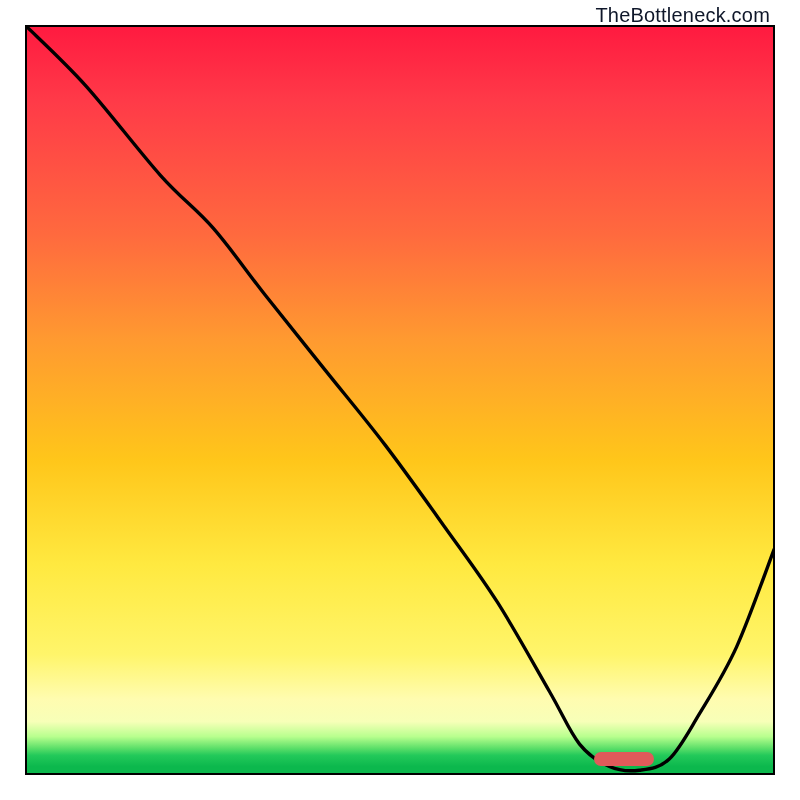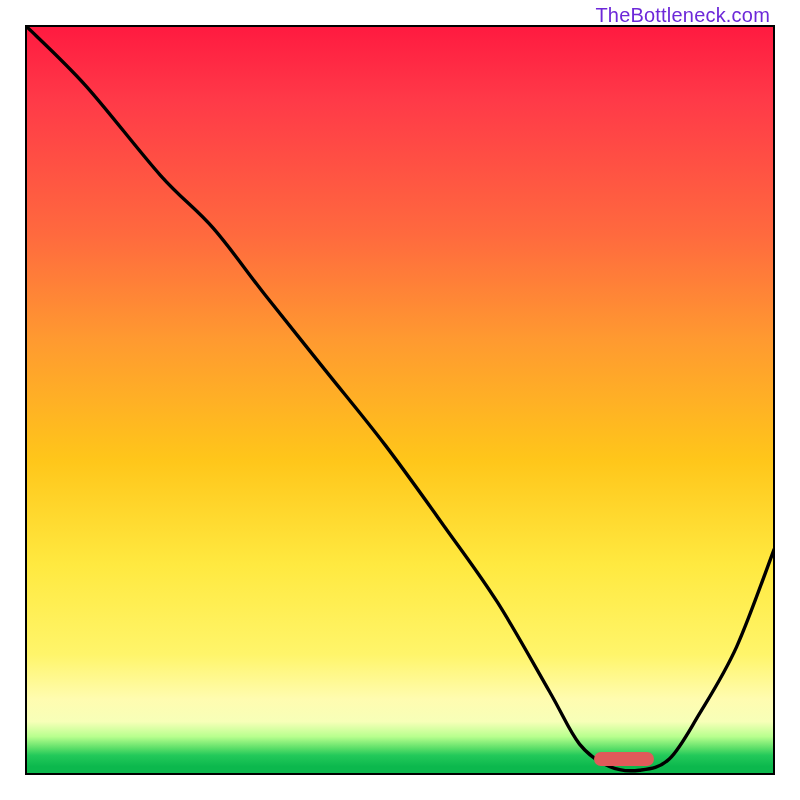--- a/index.html
+++ b/index.html
@@ -55,21 +55,21 @@
   svg.curve {
     position: absolute;
     inset: 0;
     width: 100%;
     height: 100%;
   }
   .watermark {
     position: absolute;
     top: 4px;
     right: 30px;
-    color: #6d28d9;
+    color: #0f172a;
     font-size: 20px;
     font-weight: 500;
     letter-spacing: 0.2px;
   }
   .cap {
     position: absolute;
     background: #e05a5a;
     height: 14px;
     border-radius: 7px;
   }

